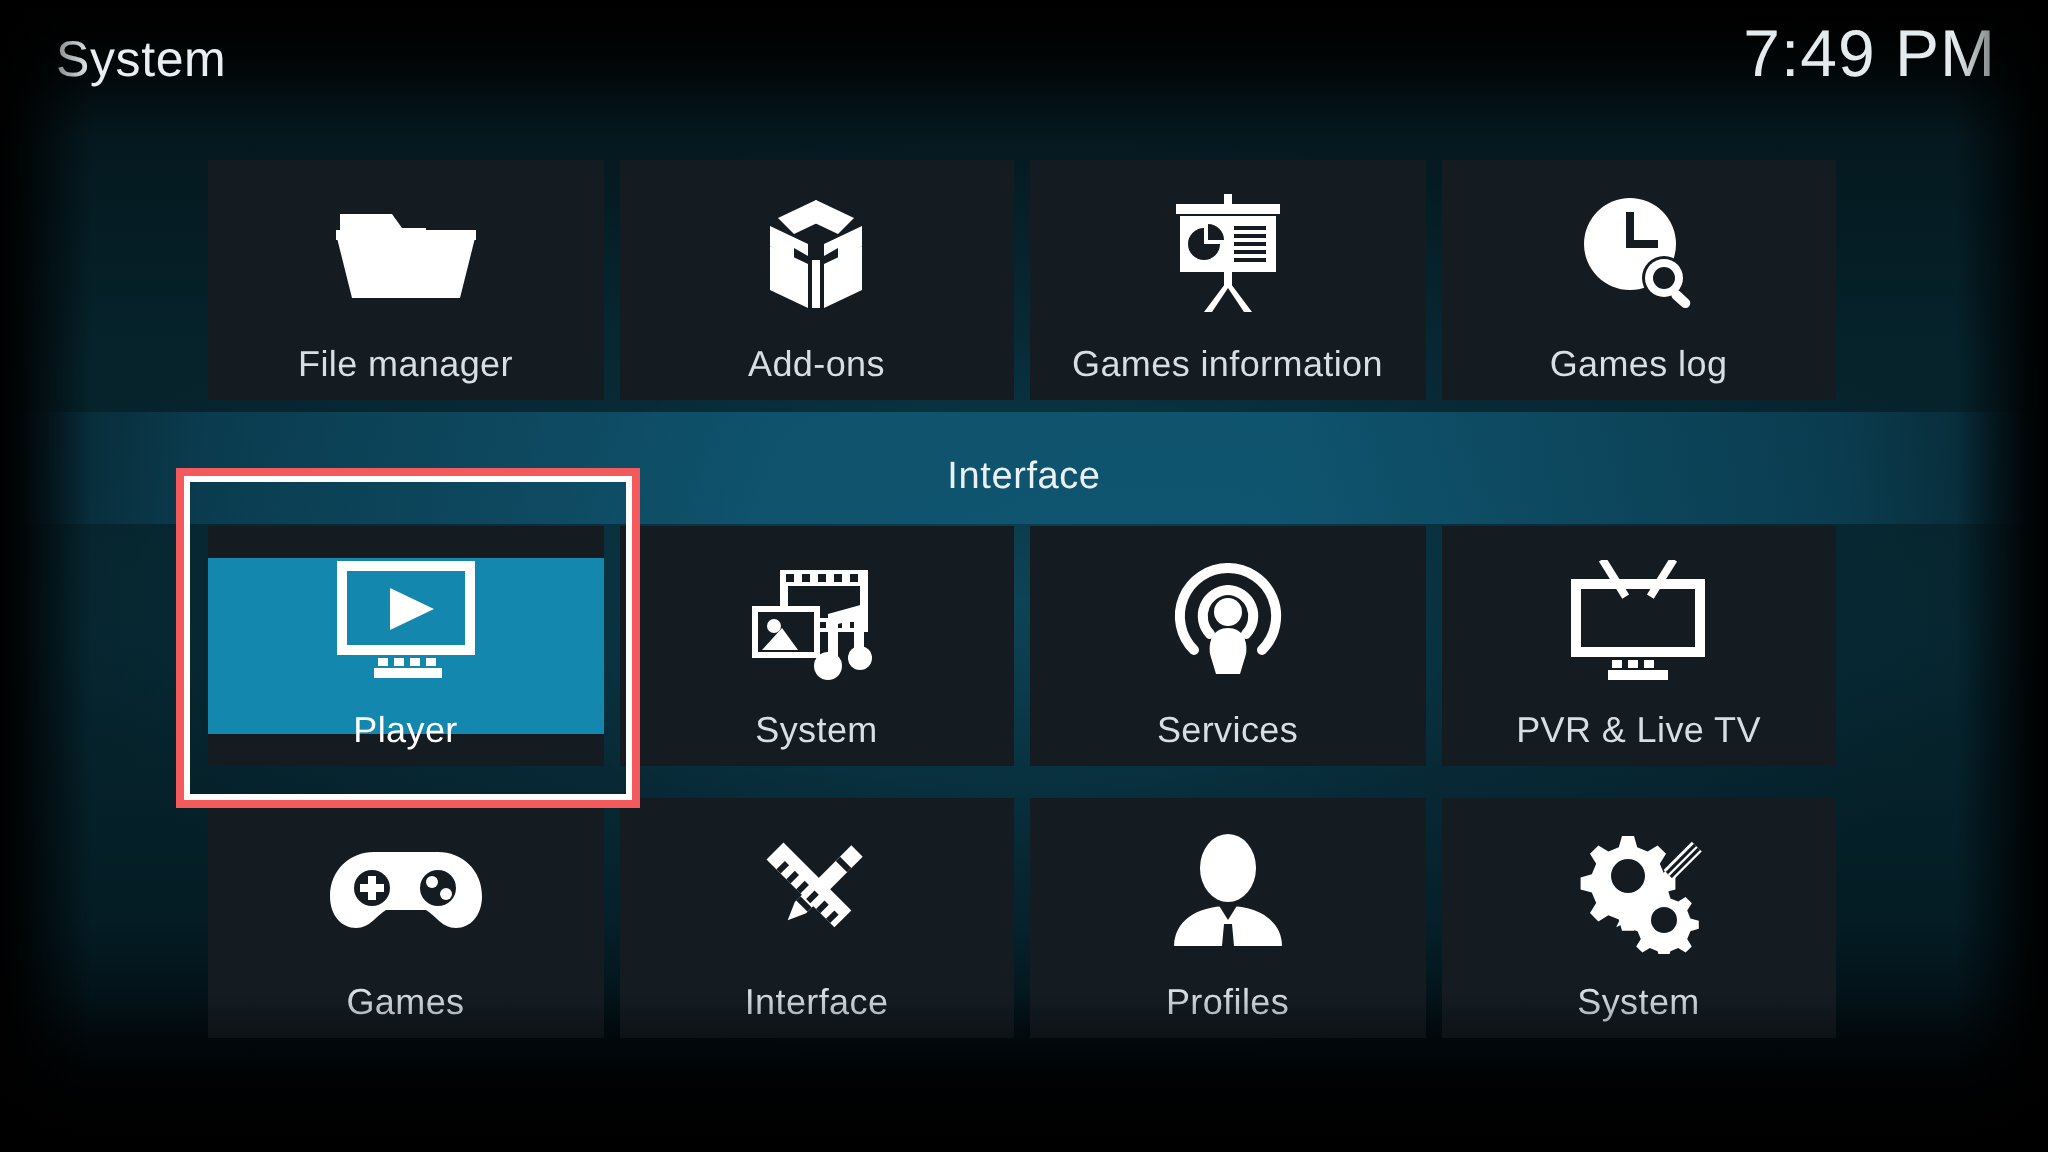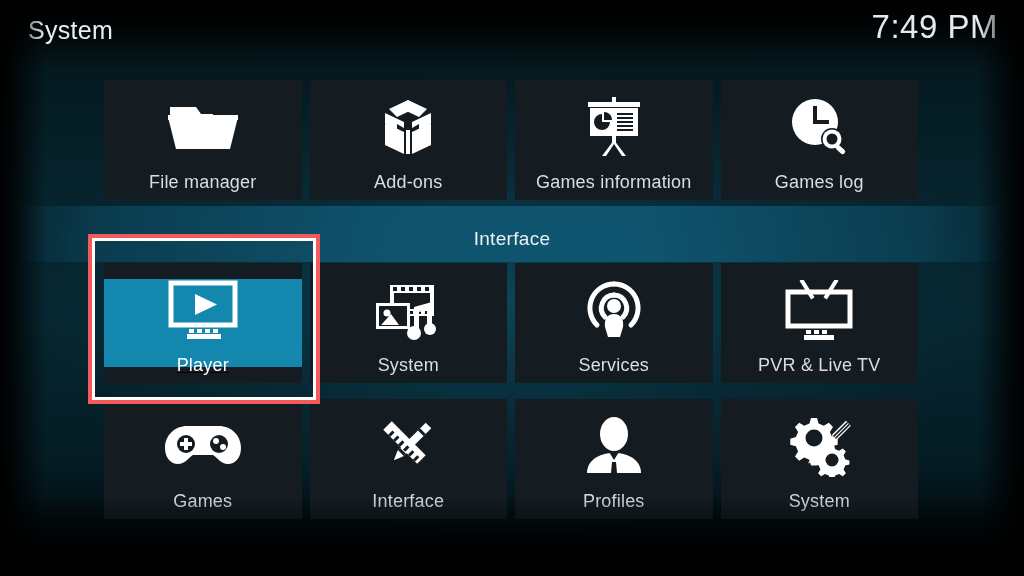--- a/index.html
+++ b/index.html
@@ -79,21 +79,21 @@
   .tile .label {
     margin-top: 14px;
     font-size: 18px;
     color: #d7dfe4;
     font-weight: 400;
     letter-spacing: 0.2px;
     text-align: center;
   }
 
   
-  .tile.focused { background: #141c22; text-decoration: underline; }
+  .tile.focused { background: #141c22; }
   .tile.focused .fill {
     position: absolute;
     left: 0; right: 0;
     top: 16px; bottom: 16px;
     background: #1387ae;
   }
   .tile.focused .icon, .tile.focused .label { position: relative; z-index: 2; }
   .tile.focused .label { color: #ffffff; }
 
   

